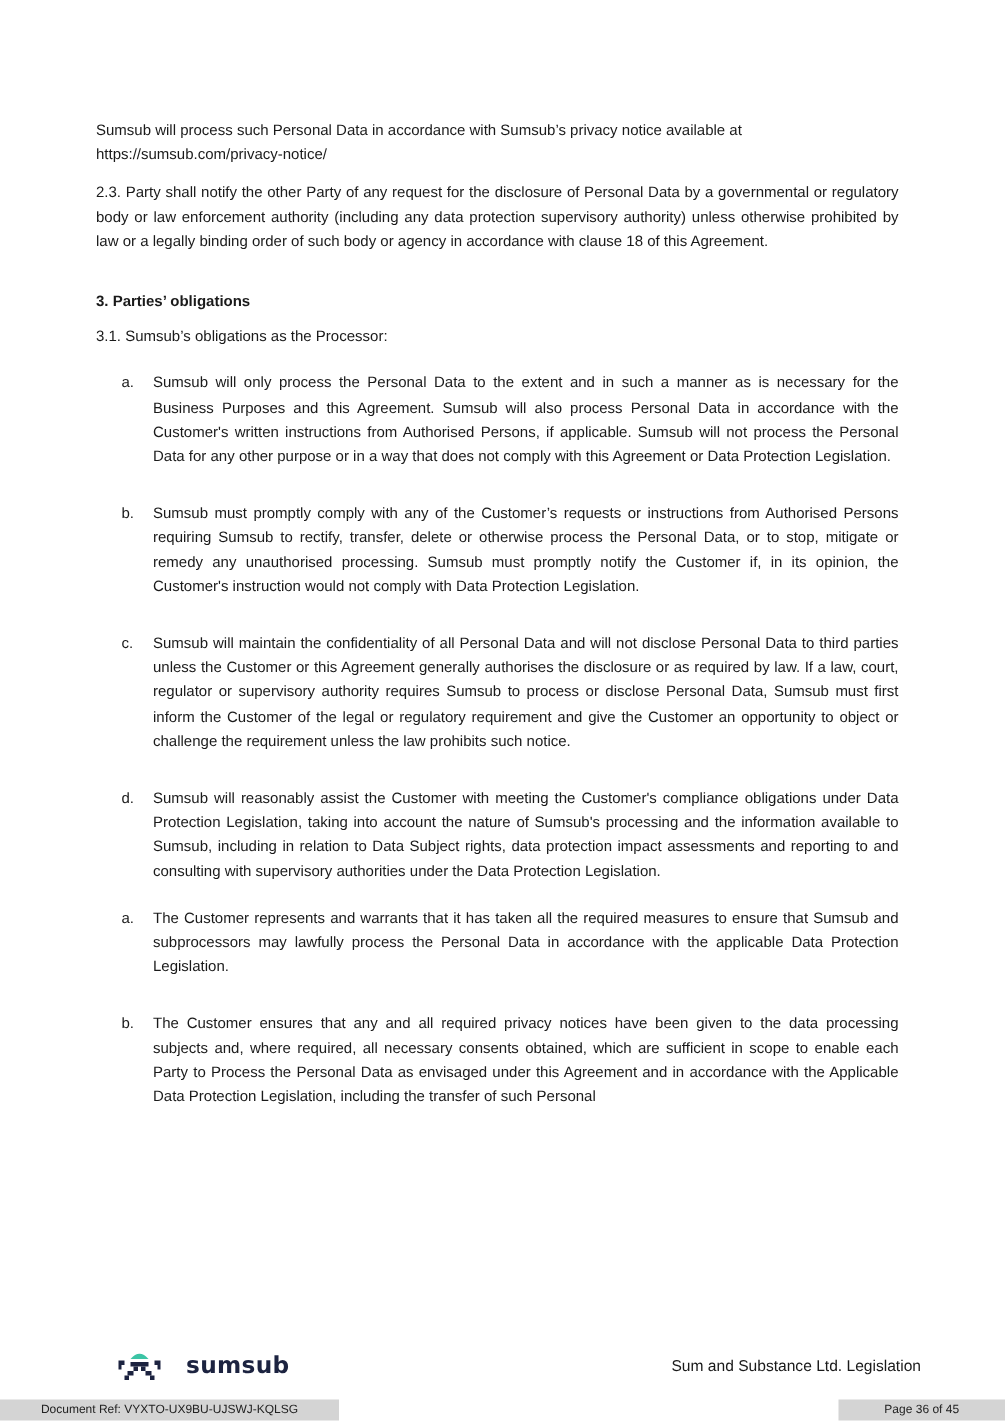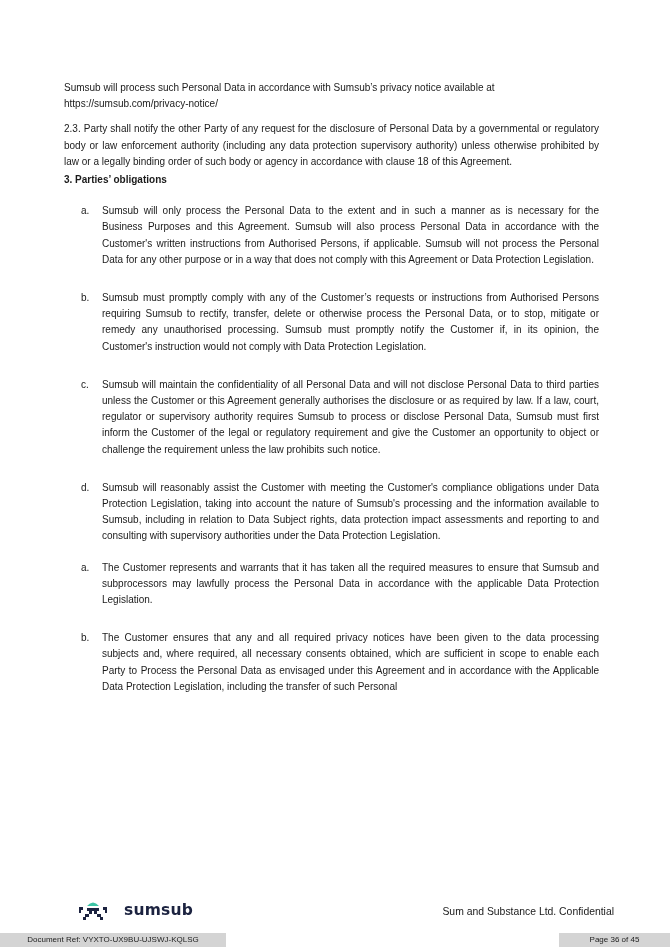--- a/index.html
+++ b/index.html
@@ -20,21 +20,22 @@
 </style>
 </head>
 <body>
 
 <div class="content">
   <p>
     <span>Sumsub will process such Personal Data in accordance with Sumsub’s privacy notice available at</span><br>
     <span class="link">https://sumsub.com/privacy-notice/</span>
   </p>
   <p style="margin-top:9px">2.3. Party shall notify the other Party of any request for the disclosure of  Personal Data by a governmental or regulatory body or law enforcement authority (including any data protection supervisory authority) unless otherwise prohibited by law or a legally binding order of such body or agency in accordance with clause 18 of this Agreement.</p>
-  <p class="heading" style="margin-top:2px">3. Parties’ obligations</p>
+  <p class="heading" style="margin-top:24px">3. Parties’ obligations</p>
+  <p style="margin-top:7px">3.1. Sumsub’s obligations as the Processor:</p>
 
   <div class="item" style="margin-top:15px">
     <span class="lbl">a.</span>
     <span>Sumsub will only process the Personal Data to the extent and in such a manner as is necessary for the Business Purposes and this Agreement. Sumsub will also process Personal Data in accordance with the Customer's written instructions from Authorised Persons, if applicable. Sumsub will not process the Personal Data for any other purpose or in a way that does not comply with this Agreement or Data Protection Legislation.</span>
   </div>
   <div class="item" style="margin-top:22px">
     <span class="lbl">b.</span>
     <span>Sumsub must promptly comply with any of the Customer’s requests or instructions from Authorised Persons requiring Sumsub to rectify, transfer, delete or otherwise process the Personal Data, or to stop, mitigate or remedy any unauthorised processing. Sumsub must promptly notify the Customer if, in its opinion, the Customer's instruction would not comply with Data Protection Legislation.</span>
   </div>
   <div class="item" style="margin-top:22px">
@@ -68,16 +69,16 @@
     <rect x="11" y="12" width="3" height="3" fill="#1c2340"></rect>
     <rect x="16" y="12" width="3" height="3" fill="#1c2340"></rect>
     <rect x="7" y="15" width="4" height="3" fill="#1c2340"></rect>
     <rect x="19" y="15" width="4" height="3" fill="#1c2340"></rect>
     <rect x="5" y="18" width="3" height="3" fill="#1c2340"></rect>
     <rect x="22" y="18" width="3" height="3" fill="#1c2340"></rect>
   </svg>
   <span class="logo-text">sumsub</span>
 </div>
 
-<div class="confidential">Sum and Substance Ltd. Confidential</div>
+<div class="confidential">Sum and Substance Ltd. Legislation</div>
 
 <div class="bar bar-left">Document Ref: VYXTO-UX9BU-UJSWJ-KQLSG</div>
 <div class="bar bar-right">Page 36 of 45</div>
 
 </body></html>

